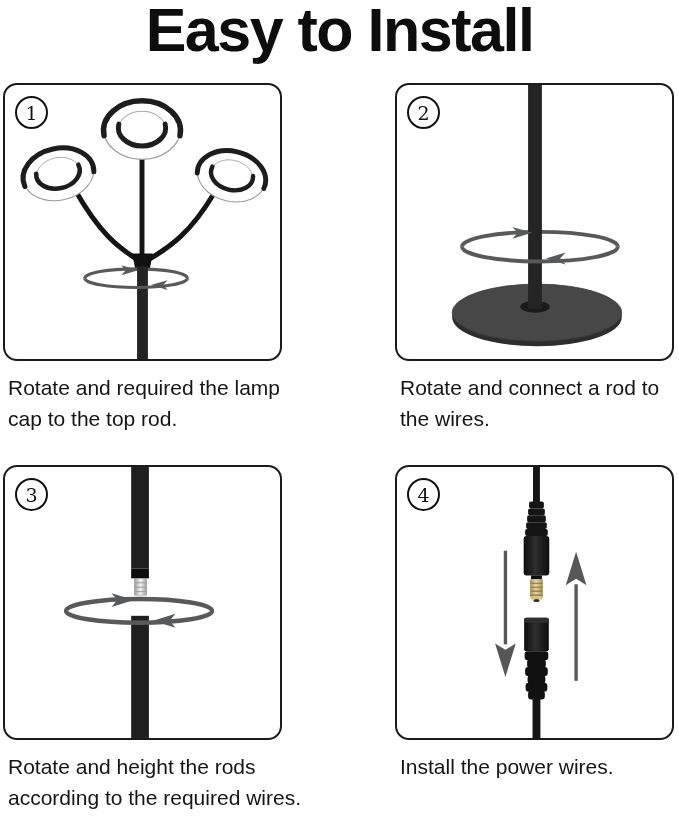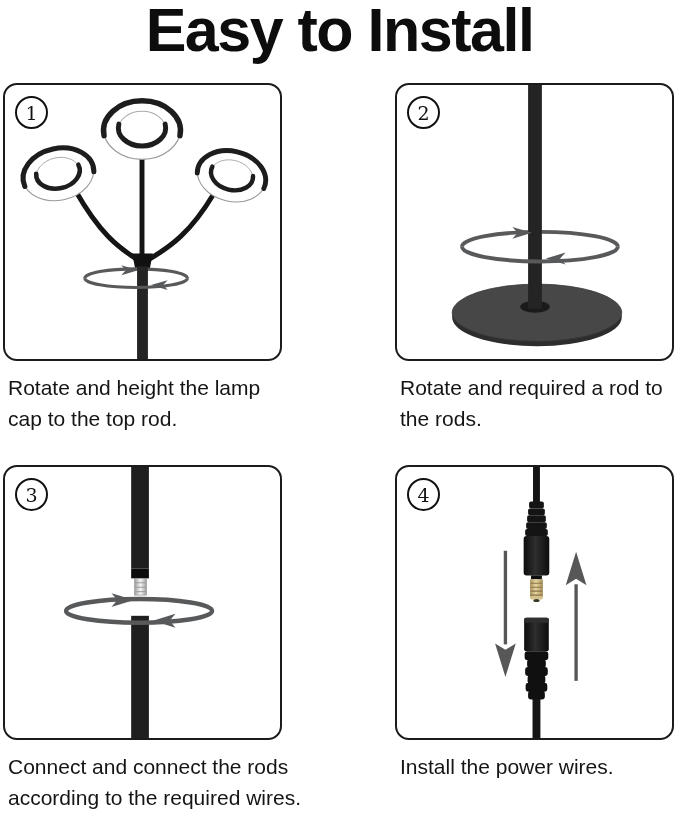--- a/index.html
+++ b/index.html
@@ -53,42 +53,42 @@
 
         <polygon points="129,171 150,171 147,186 132,186" fill="#111"></polygon>
         <path d="M 81 196 A 52 9.5 0 0 1 185 196" fill="none" stroke="#58595b" stroke-width="3.2"></path>
         <rect x="134" y="184" width="11" height="94" fill="#242424"></rect>
         <path d="M 81 196 A 52 9.5 0 0 0 185 196" fill="none" stroke="#58595b" stroke-width="3.2"></path>
         <polygon points="0,0 -17,-5 -12.5,0 -17,5" transform="translate(135,188)" fill="#58595b"></polygon>
         <polygon points="0,0 17,-5 12.5,0 17,5" transform="translate(148,203)" fill="#58595b"></polygon>
       </svg>
     </div>
     <div class="caption">
-      <div>Rotate and height the lamp</div>
+      <div>Rotate and required the lamp</div>
       <div>cap to the top rod.</div>
     </div>
   </div>
 
   <div class="cell cell2">
     <div class="panel tall">
       <div class="stepnum">2</div>
       <svg viewBox="0 0 279 278" preserveAspectRatio="none">
         <path d="M 66 164 A 79 15 0 0 1 224 164" fill="none" stroke="#58595b" stroke-width="4"></path>
         <ellipse cx="142" cy="236" rx="86" ry="29" fill="#2d2d2d"></ellipse>
         <ellipse cx="142" cy="231" rx="86" ry="29" fill="#474747" stroke="#3a3a3a" stroke-width="0.8"></ellipse>
         <ellipse cx="140" cy="225" rx="15" ry="6" fill="#1a1a1a"></ellipse>
         <rect x="133" y="0" width="14" height="227" fill="#242424"></rect>
         <path d="M 66 164 A 79 15 0 0 0 224 164" fill="none" stroke="#58595b" stroke-width="4"></path>
         <polygon points="0,0 -20,-6 -14.5,0 -20,6" transform="translate(137,150)" fill="#58595b"></polygon>
         <polygon points="0,0 20,-6 14.5,0 20,6" transform="translate(151,176)" fill="#58595b"></polygon>
       </svg>
     </div>
     <div class="caption">
-      <div>Rotate and required a rod to</div>
-      <div>the rods.</div>
+      <div>Rotate and connect a rod to</div>
+      <div>the wires.</div>
     </div>
   </div>
 
   <div class="cell cell3">
     <div class="panel short">
       <div class="stepnum">3</div>
       <svg viewBox="0 0 279 275" preserveAspectRatio="none">
         <defs>
           <linearGradient id="silverGrad" x1="0" y1="0" x2="1" y2="0">
             <stop offset="0" stop-color="#9e9e9e"></stop>
@@ -103,21 +103,21 @@
           <path d="M 132 117.5 H 143 M 132 122 H 143 M 132 126.5 H 143" stroke="#9a9a9a" stroke-width="1" fill="none"></path>
         </g>
         <path d="M 62 146 A 74 12 0 0 1 210 146" fill="none" stroke="#58595b" stroke-width="4.5"></path>
         <rect x="128" y="151" width="18" height="124" fill="#1f1f1f"></rect>
         <path d="M 62 146 A 74 12 0 0 0 210 146" fill="none" stroke="#58595b" stroke-width="4.5"></path>
         <polygon points="0,0 -23,-7 -17,0 -23,7" transform="translate(131,135)" fill="#58595b"></polygon>
         <polygon points="0,0 23,-7 17,0 23,7" transform="translate(150,156)" fill="#58595b"></polygon>
       </svg>
     </div>
     <div class="caption">
-      <div>Connect and connect the rods</div>
+      <div>Rotate and height the rods</div>
       <div>according to the required wires.</div>
     </div>
   </div>
 
   <div class="cell cell4">
     <div class="panel short">
       <div class="stepnum">4</div>
       <svg viewBox="0 0 279 275" preserveAspectRatio="none">
         <defs>
           <linearGradient id="bodyGrad" x1="0" y1="0" x2="1" y2="0">

